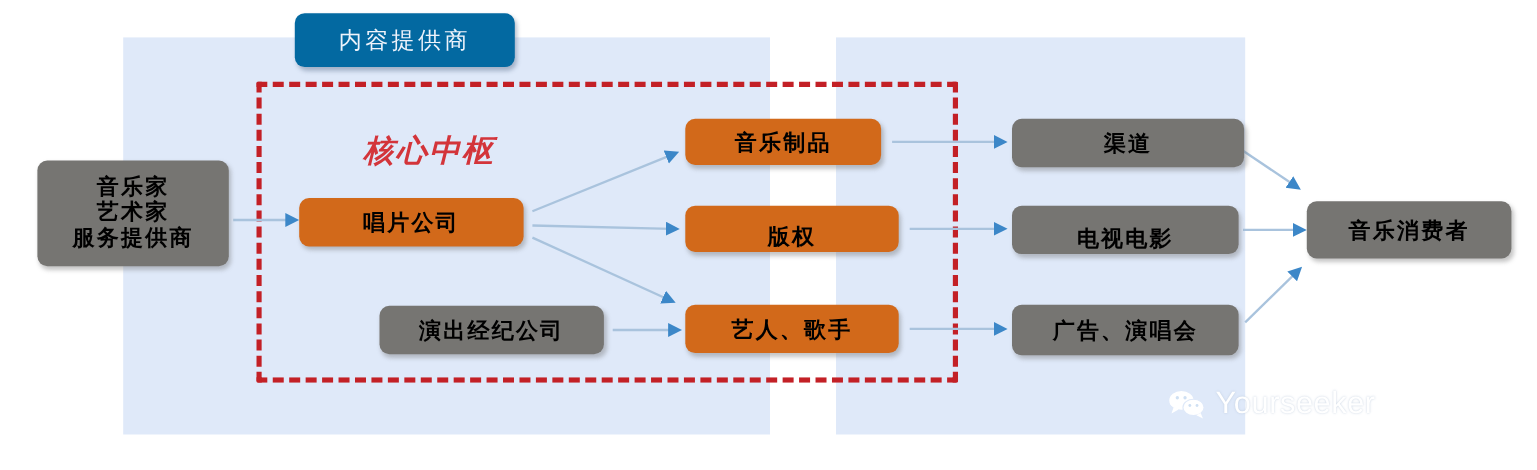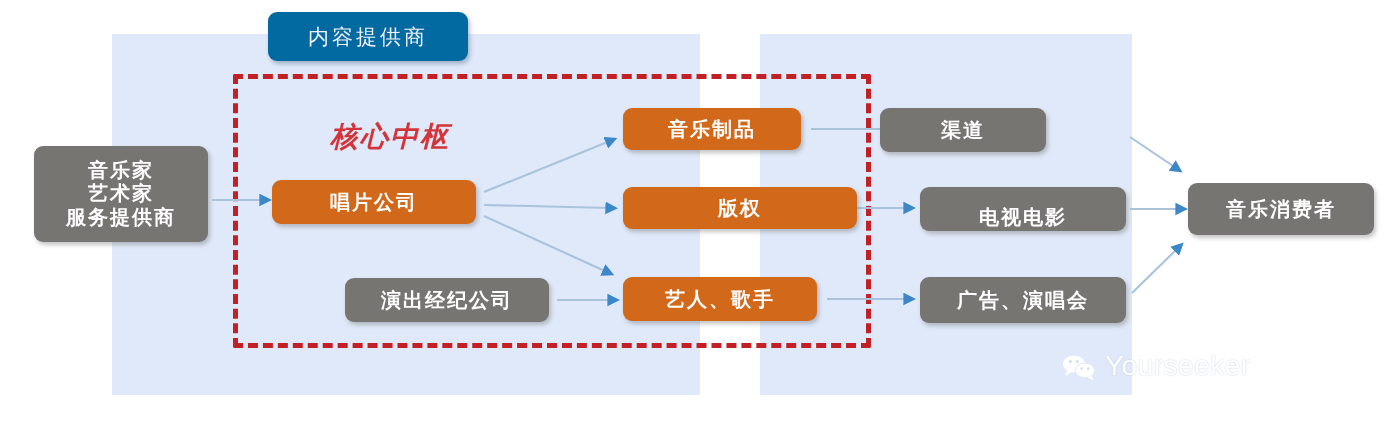--- a/index.html
+++ b/index.html
@@ -18,34 +18,34 @@
         color:#eef3fb;font-size:21px;letter-spacing:3px;font-weight:400;}
   #pill-content{left:268px;top:12px;width:200px;height:49px;}
   #pill-service{left:908px;top:12px;width:188px;height:49px;}
 
   
   #core-box{position:absolute;left:233px;top:74px;width:638px;height:274px;
             border:5px dashed #c32026;border-radius:2px;box-sizing:border-box;}
 
   
   .node{position:absolute;border-radius:9px;display:flex;align-items:center;
-        justify-content:center;text-align:center;color:#ffffff;
+        justify-content:center;text-align:center;color:#000000;
         font-size:20px;letter-spacing:2px;font-weight:600;
         box-shadow:2px 3px 4px rgba(110,110,110,.4);}
   .node.grey{background:#767572;}
   .node.orange{background:#d2691a;}
   .node .lines{line-height:1.18;}
 
   #n-artists{left:34px;top:146px;width:174px;height:96px;}
   #n-label{left:272px;top:180px;width:204px;height:44px;}
   #n-agency{left:345px;top:278px;width:204px;height:44px;}
   #n-products{left:623px;top:108px;width:178px;height:42px;}
-  #n-copyright{left:623px;top:187px;width:234px;height:42px;}
+  #n-copyright{left:623px;top:187px;width:194px;height:42px;align-items:flex-end;}
   #n-artist-singer{left:623px;top:277px;width:194px;height:44px;}
-  #n-channel{left:880px;top:108px;width:166px;height:44px;}
+  #n-channel{left:920px;top:108px;width:211px;height:44px;}
   #n-tvfilm{left:920px;top:187px;width:206px;height:44px;align-items:flex-end;}
   #n-ad-concert{left:920px;top:277px;width:206px;height:46px;}
   #n-consumer{left:1188px;top:183px;width:186px;height:52px;}
 
   
   #core-hub{position:absolute;left:330px;top:118px;color:#d3343a;
             font-size:28px;font-weight:700;font-style:italic;letter-spacing:2px;
             font-family:"Liberation Serif","DejaVu Serif",serif;}
 
   

